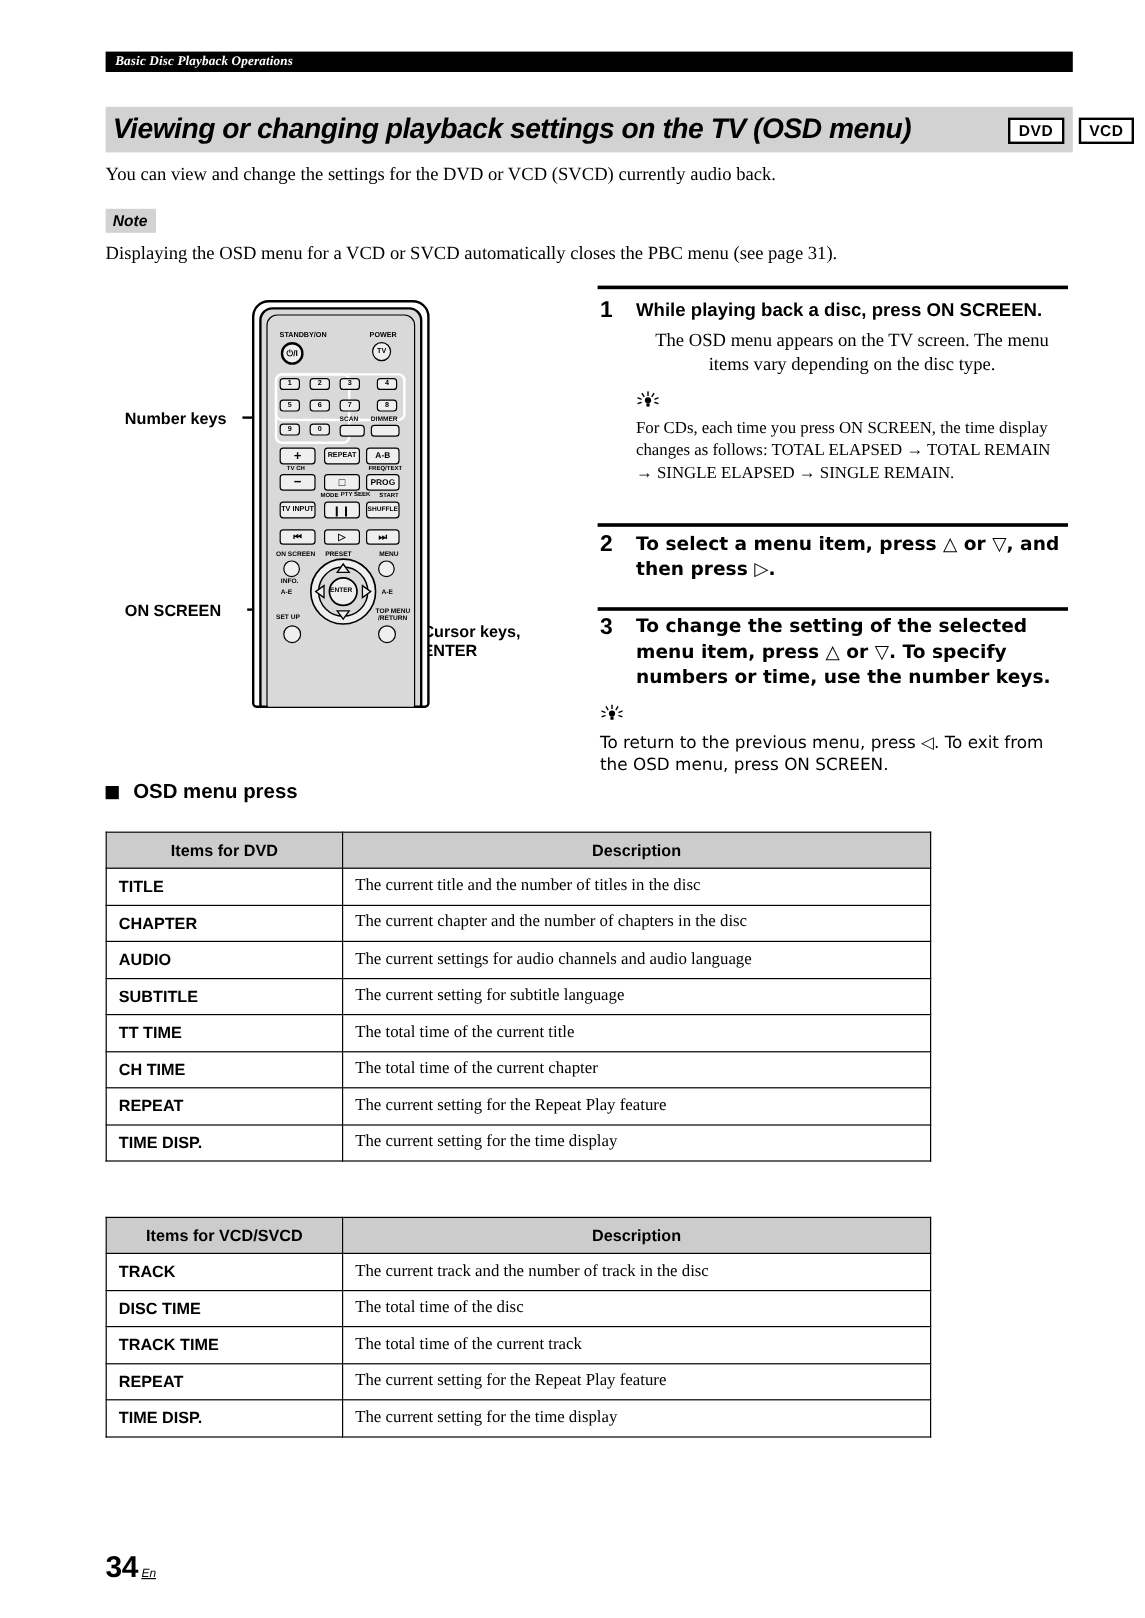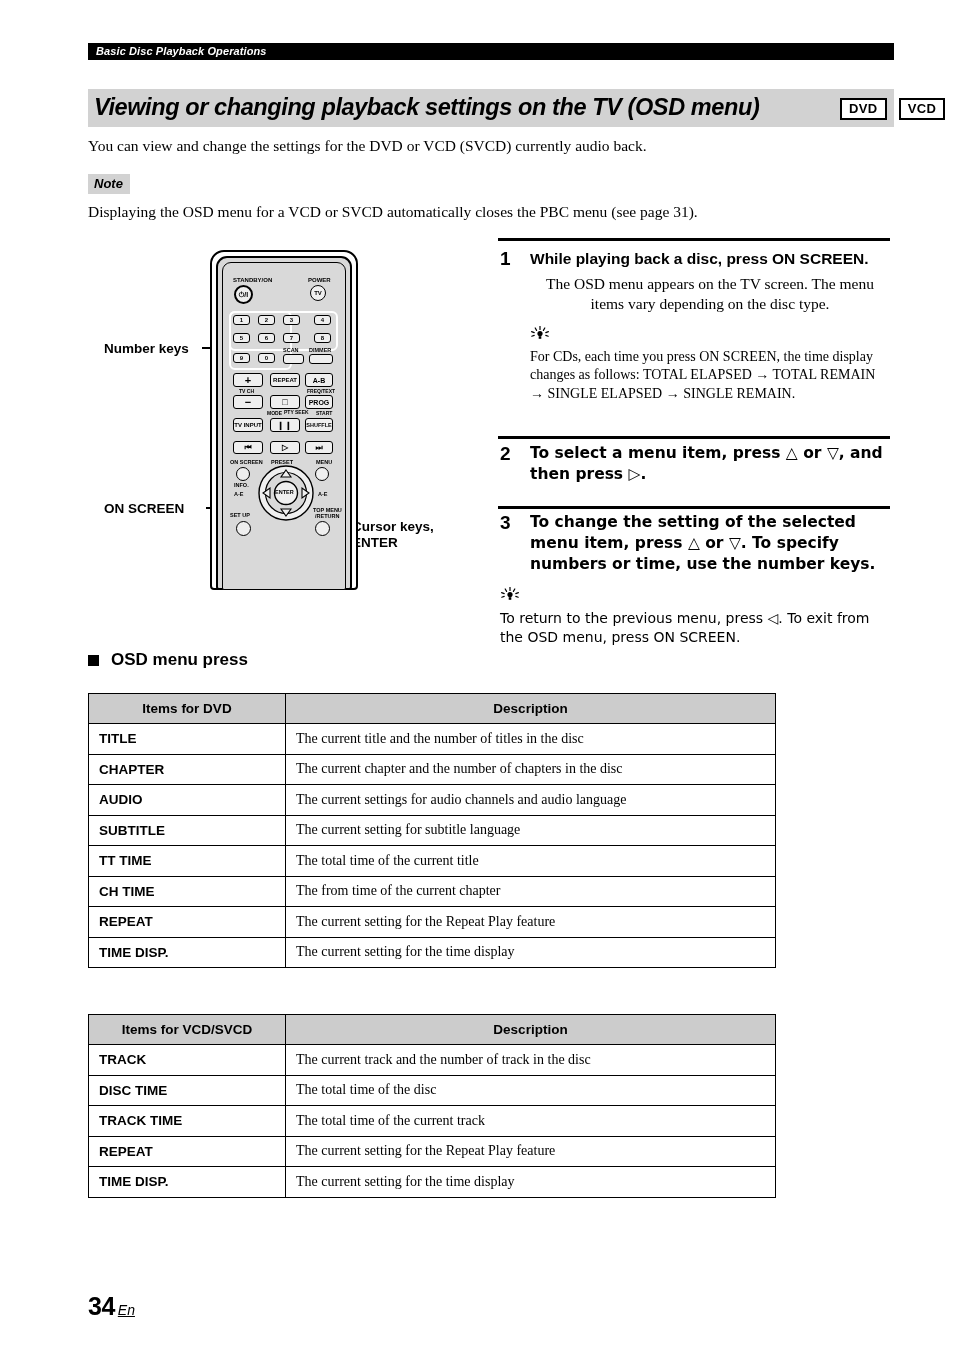--- a/index.html
+++ b/index.html
@@ -23,21 +23,21 @@
     top: 43px;
     width: 806px;
     height: 17px;
     background: #000;
     color: #fff;
   }
   .running-head-text {
     position: absolute;
     left: 8px;
     top: 1px;
-    font-family: Liberation Sans, sans-serif;
+    font-family: Liberation Serif, serif;
     font-style: italic;
     font-weight: bold;
     font-size: 11px;
     letter-spacing: 0.1px;
     line-height: 15px;
   }
 
   
   .title-band {
     position: absolute;
@@ -318,21 +318,21 @@
     top: 1292px;
     font-family: "Liberation Sans", sans-serif;
   }
   .footer-num {
     font-weight: bold;
     font-size: 25px;
     letter-spacing: -0.5px;
   }
   .footer-lang {
     font-style: italic;
-    font-size: 14px;
+    font-size: 10px;
     margin-left: 3px;
     text-decoration: underline;
   }
 </style>
 </head>
 <body>
 
 <div class="running-head">
   <div class="running-head-text">Basic Disc Playback Operations</div>
 </div>
@@ -542,21 +542,21 @@
       <tr>
         <td class="item">SUBTITLE</td>
         <td class="desc">The current setting for subtitle language</td>
       </tr>
       <tr>
         <td class="item">TT TIME</td>
         <td class="desc">The total time of the current title</td>
       </tr>
       <tr>
         <td class="item">CH TIME</td>
-        <td class="desc">The from time of the current chapter</td>
+        <td class="desc">The total time of the current chapter</td>
       </tr>
       <tr>
         <td class="item">REPEAT</td>
         <td class="desc">The current setting for the Repeat Play feature</td>
       </tr>
       <tr>
         <td class="item">TIME DISP.</td>
         <td class="desc">The current setting for the time display</td>
       </tr>
     </tbody>

